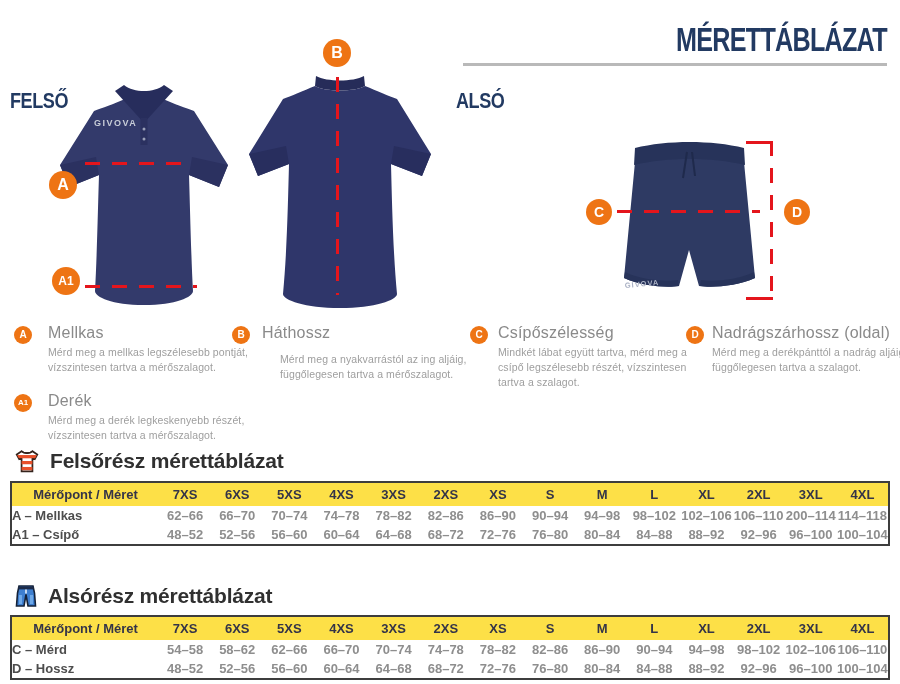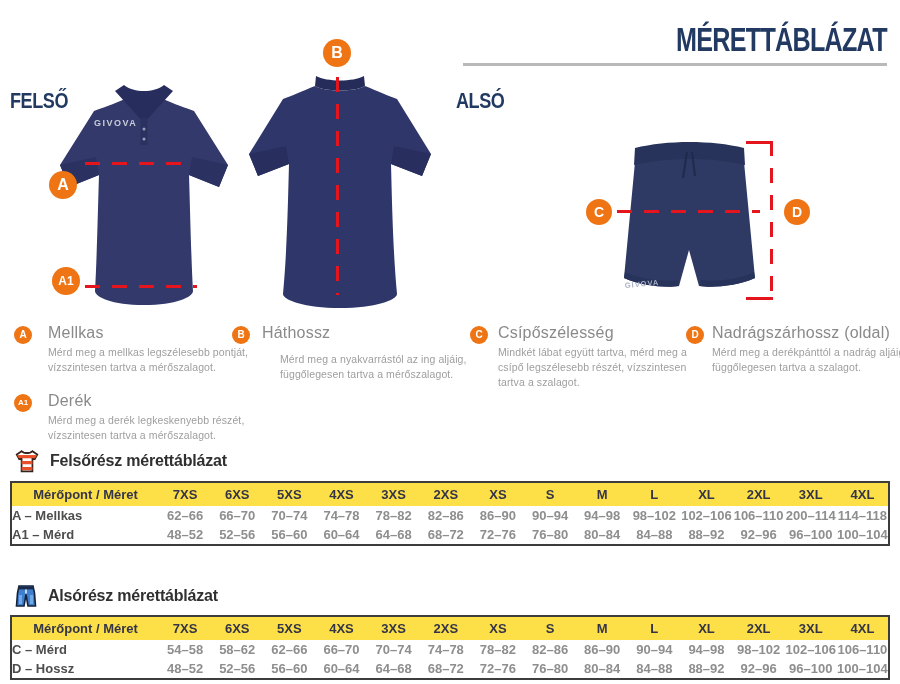--- a/index.html
+++ b/index.html
@@ -36,21 +36,21 @@
   .dash-h { height:3px; background:repeating-linear-gradient(90deg,#e4151c 0 15px,transparent 15px 27px); }
   .dash-v { width:3px;  background:repeating-linear-gradient(180deg,#e4151c 0 15px,transparent 15px 27px); }
   .tick-h { height:3px; background:#e4151c; }
 
   
   .legend-name { font-size:16px; color:#8a8a8a; letter-spacing:0.2px; }
   .legend-desc { font-size:10.5px; color:#9e9e9e; line-height:1.45; letter-spacing:0.1px; }
 
   
   .table-title-wrap { display:flex; align-items:center; gap:10px; }
-  .table-title { font-size:16px; font-weight:bold; color:#303030; letter-spacing:-0.2px; }
+  .table-title { font-size:21px; font-weight:bold; color:#303030; letter-spacing:-0.2px; }
 
   
   .size-table {
     border-collapse:collapse; table-layout:fixed; width:880px; background:#fff;
     border:2px solid #3d3d3d;
   }
   .size-table col.label-col { width:148px; }
   .size-table thead th {
     background:#fde047; color:#343448; font-size:13px; font-weight:bold;
     height:23px; padding:0; text-align:center;
@@ -186,21 +186,21 @@
           <td>86–90</td>
           <td>90–94</td>
           <td>94–98</td>
           <td>98–102</td>
           <td>102–106</td>
           <td>106–110</td>
           <td>200–114</td>
           <td>114–118</td>
         </tr>
         <tr>
-          <th>A1 – Mérd</th>
+          <th>A1 – Csípő</th>
           <td>48–52</td>
           <td>52–56</td>
           <td>56–60</td>
           <td>60–64</td>
           <td>64–68</td>
           <td>68–72</td>
           <td>72–76</td>
           <td>76–80</td>
           <td>80–84</td>
           <td>84–88</td>

